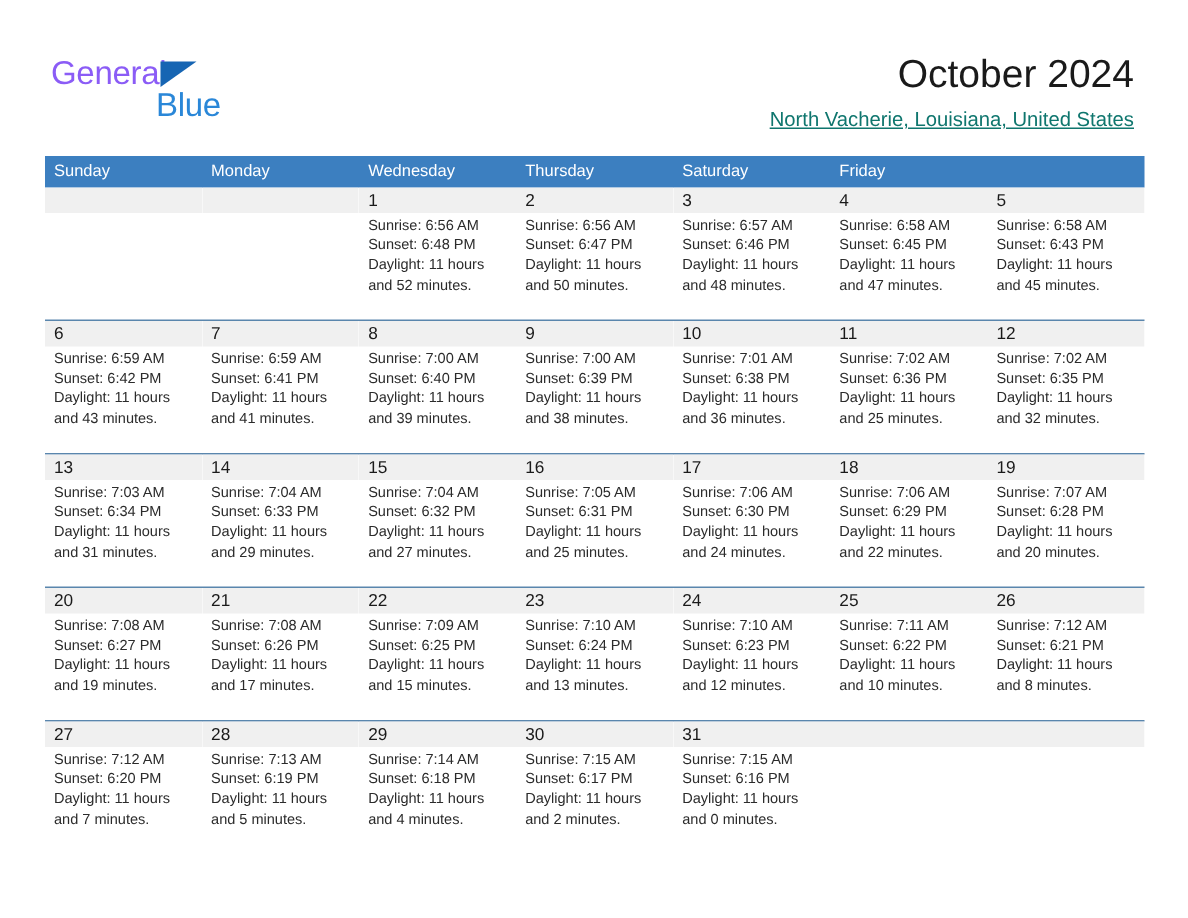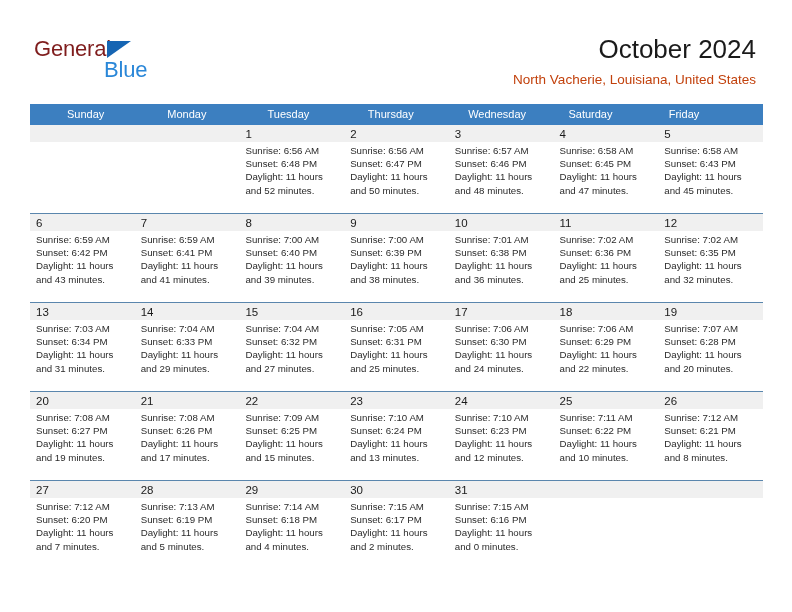--- a/index.html
+++ b/index.html
@@ -35,21 +35,21 @@
     top: 36px;
     width: 210px;
     height: 54px;
   }
   .logo-general {
     position: absolute;
     left: 0;
     top: 0;
     font-size: 22px;
     letter-spacing: -0.2px;
-    color: #7f1d1d;
+    color: #8b5cf6;
     font-family: "Liberation Sans", sans-serif;
     line-height: 26px;
   }
   .logo-triangle {
     position: absolute;
     left: 73px;
     top: 5px;
     width: 0;
     height: 0;
     border-left: 24px solid #1665b3;
@@ -77,39 +77,39 @@
   .cal-title {
     font-size: 26px;
     color: #1a1a1a;
     line-height: 32px;
     font-weight: normal;
     white-space: nowrap;
   }
   .cal-subtitle {
     margin-top: 6px;
     font-size: 13.5px;
-    color: #c2410c;
+    color: #0f766e;
     line-height: 17px;
     white-space: nowrap;
+    text-decoration: underline;
   }
 
   
   .calendar {
     position: absolute;
     left: 30px;
     top: 104px;
     width: 733px;
   }
 
   .weekdays {
     display: grid;
     grid-template-columns: repeat(7, 1fr);
     background: #3c7fc0;
     height: 21px;
-    padding-left: 31px;
   }
   .weekday {
     color: #ffffff;
     font-size: 11px;
     line-height: 21px;
     padding-left: 6px;
     white-space: nowrap;
     overflow: hidden;
   }
 
@@ -178,23 +178,22 @@
       <div class="cal-title">October 2024</div>
       <div class="cal-subtitle">North Vacherie, Louisiana, United States</div>
     </div>
 
   </div>
 
   <div class="calendar">
     <div class="weekdays" id="weekday-row">
         <div class="weekday">Sunday</div>
         <div class="weekday">Monday</div>
-        <div class="weekday">Tuesday</div>
+        <div class="weekday">Wednesday</div>
         <div class="weekday">Thursday</div>
-        <div class="weekday">Wednesday</div>
         <div class="weekday">Saturday</div>
         <div class="weekday">Friday</div>
       </div>
     <div id="weeks-container">
         <div class="week">
           <div class="week-days">
             <div class="day empty">
               <div class="day-band"></div>
               <div class="day-number"></div>
               <div class="day-lines"></div>

